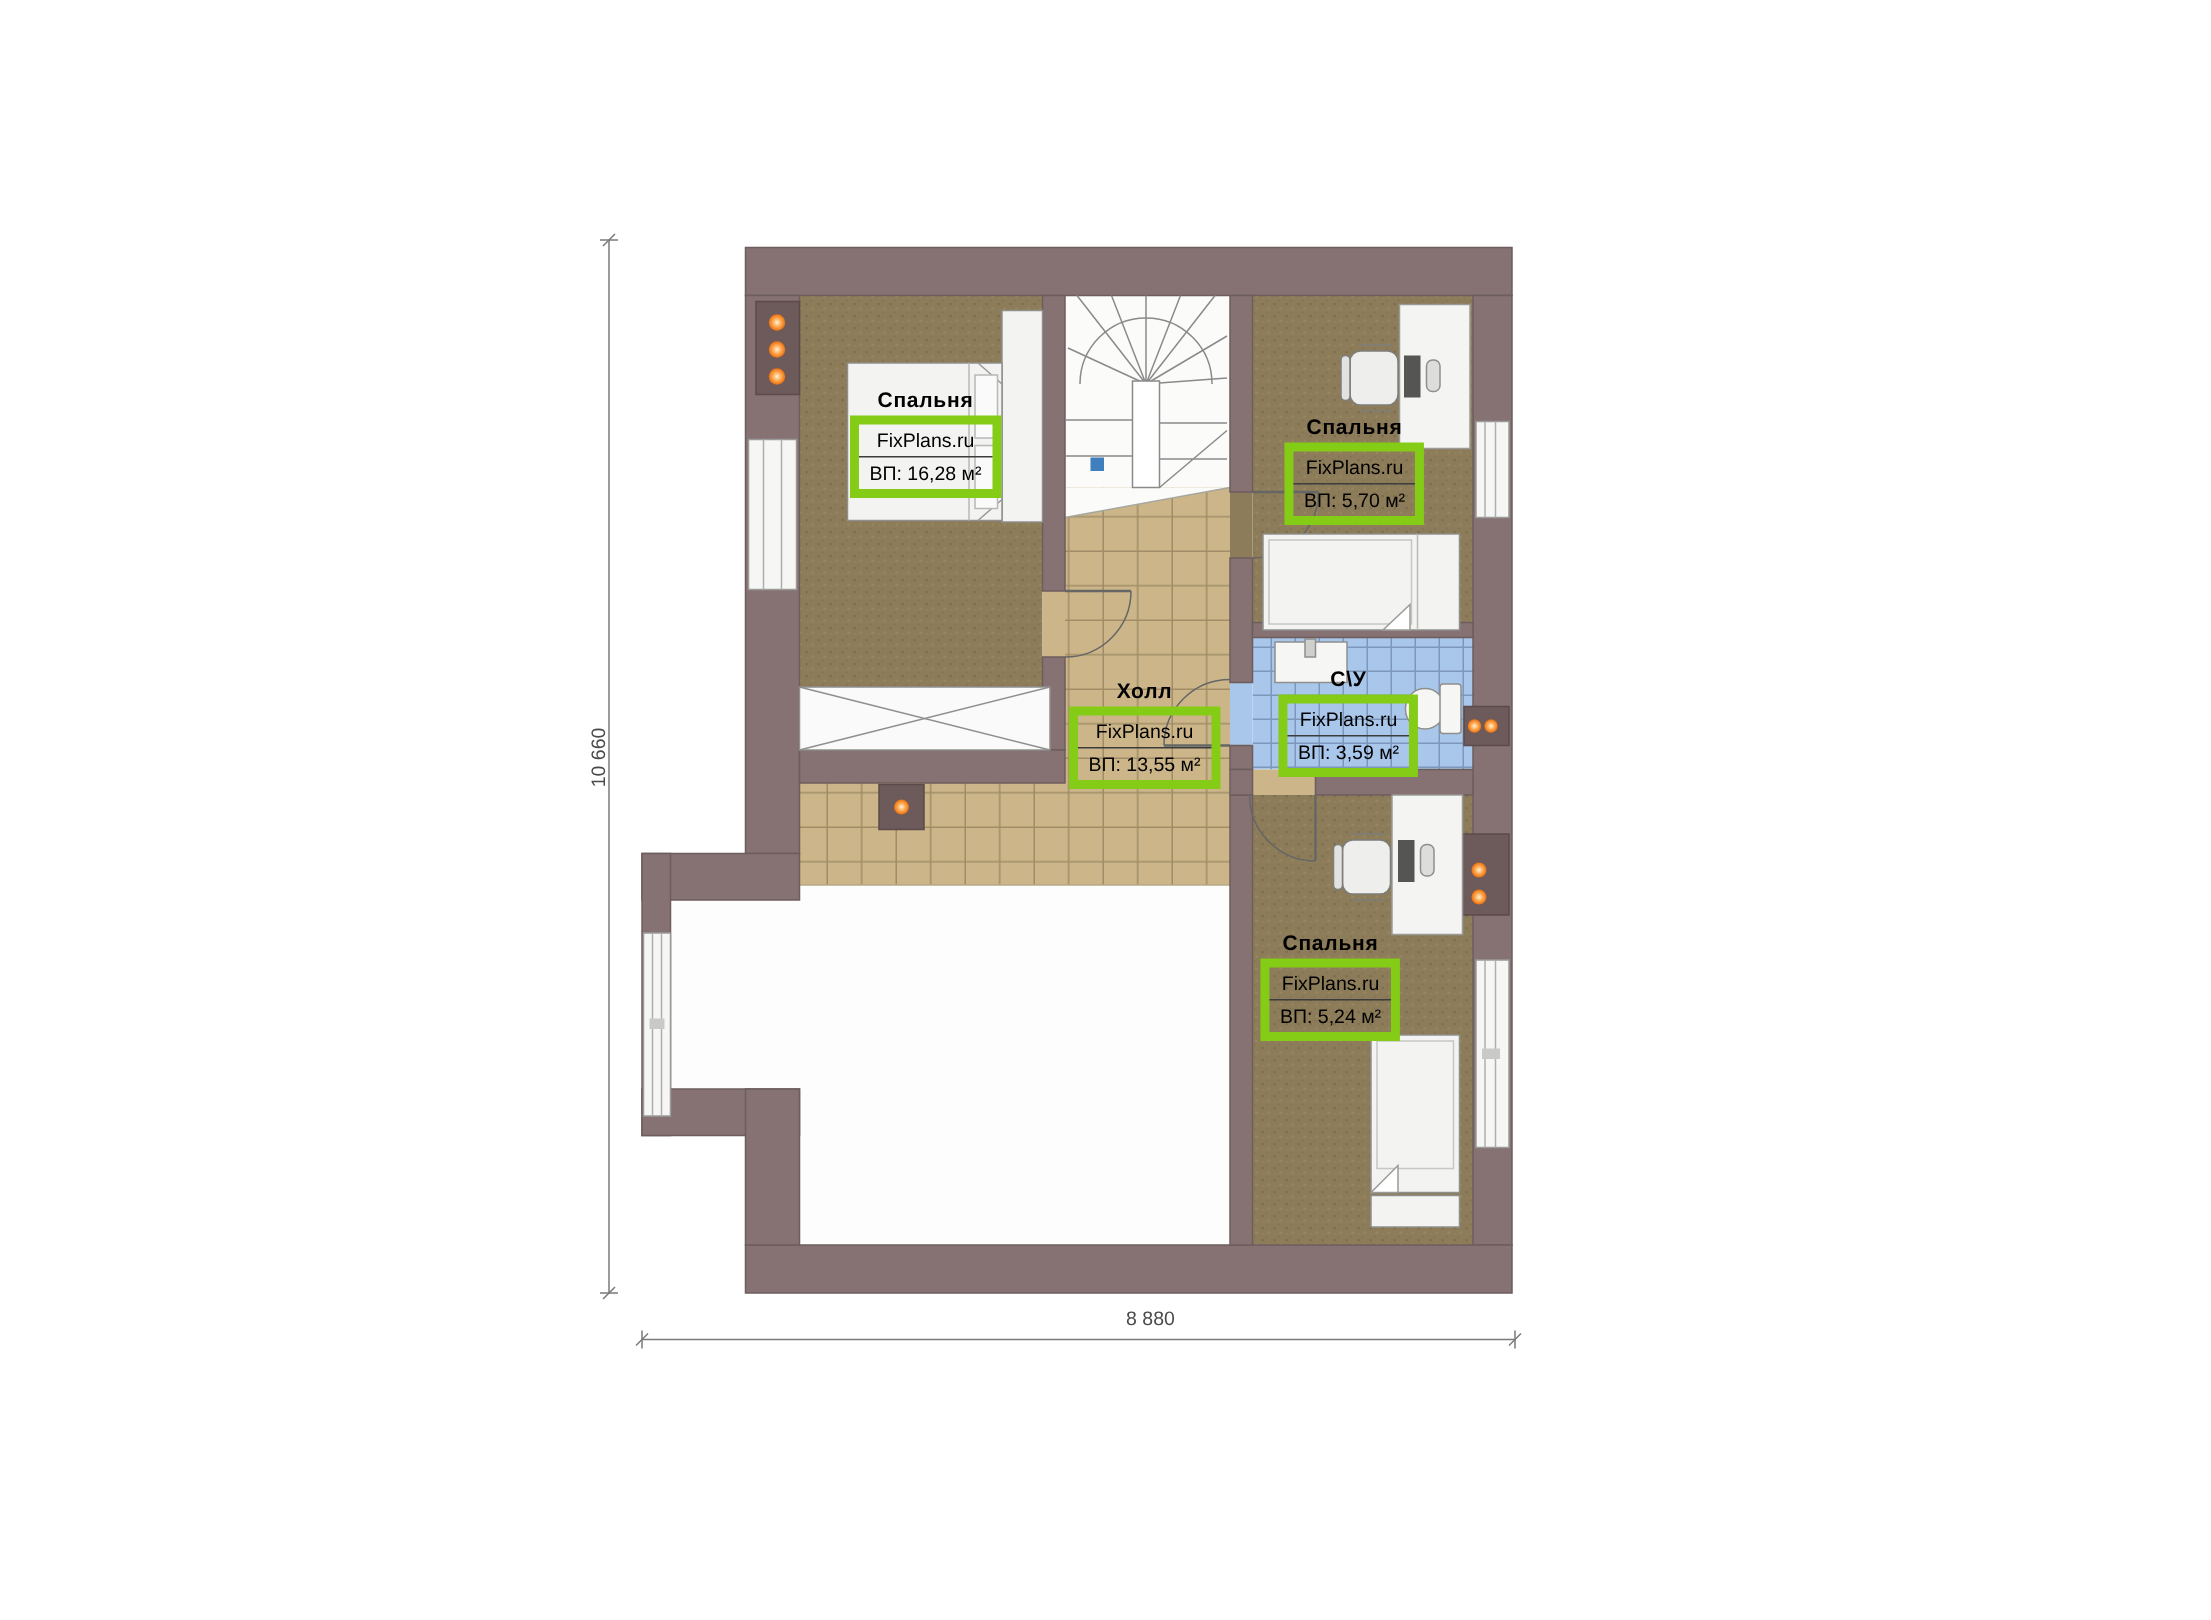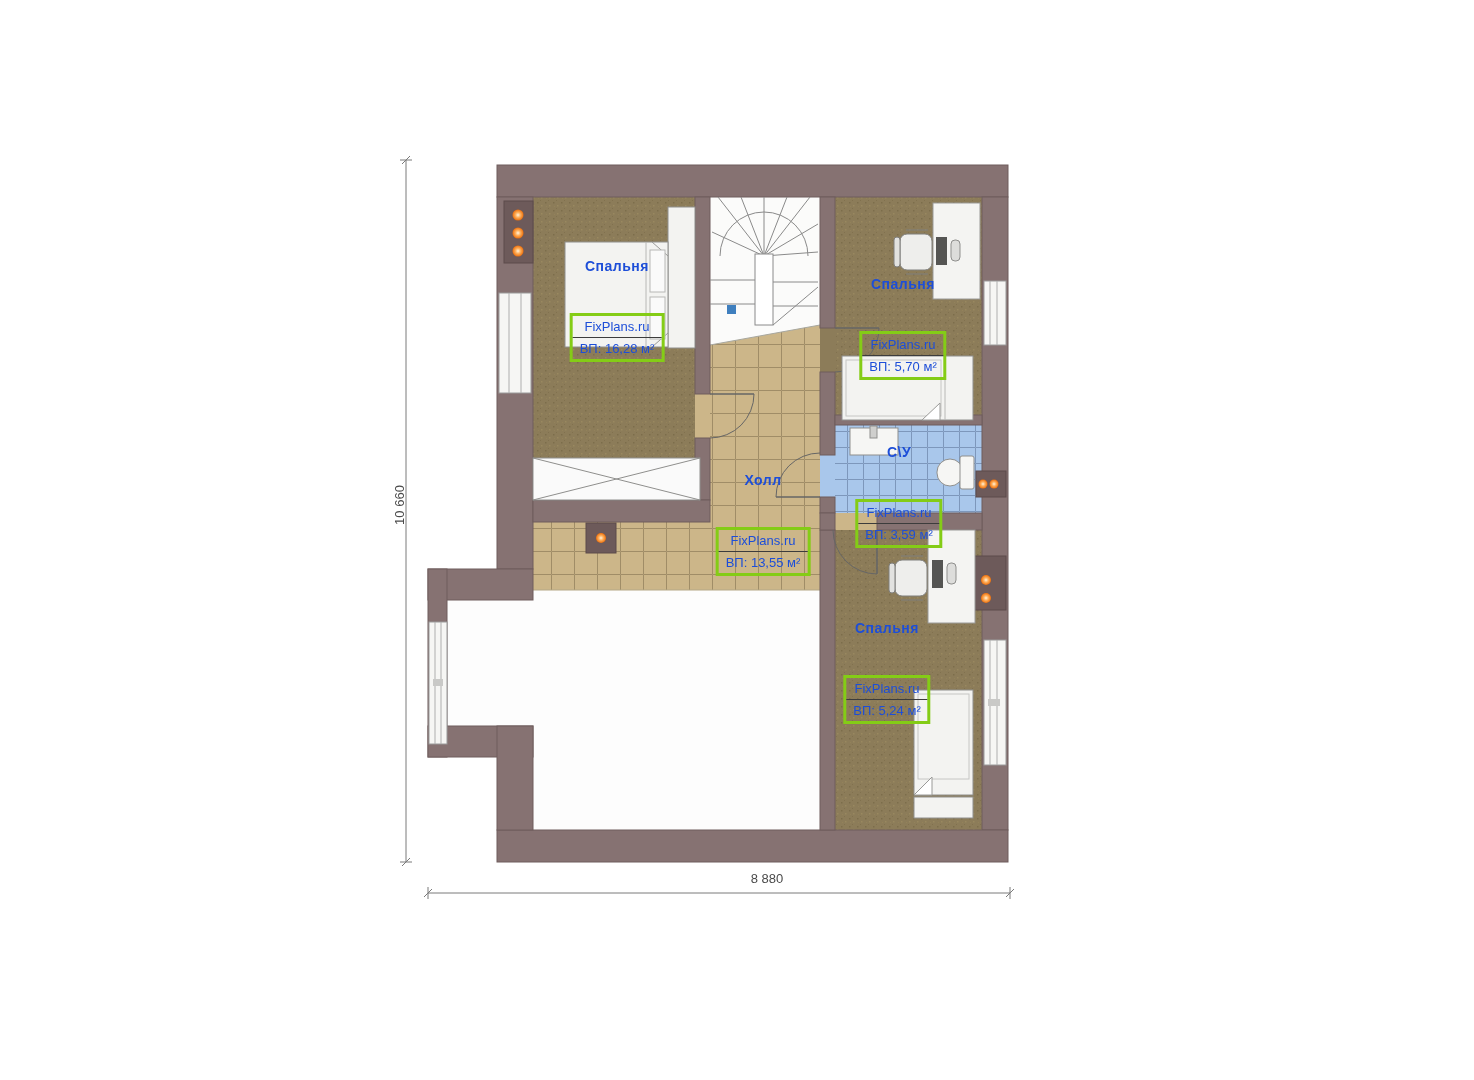--- a/index.html
+++ b/index.html
@@ -1,21 +1,21 @@
 <!DOCTYPE html>
 <html><head>
 <meta charset="utf-8">
 <style>
   html,body{margin:0;padding:0;background:#ffffff;}
   #canvas{position:relative;width:1474px;height:1080px;background:#ffffff;overflow:hidden;
           font-family:"Liberation Sans", sans-serif;}
   #plan-svg{position:absolute;left:0;top:0;}
-  .room-label{position:absolute;transform:translateX(-50%);text-align:center;color:#1d4ed8;z-index:5;}
+  .room-label{position:absolute;transform:translateX(-50%);text-align:center;color:#000000;z-index:5;}
   .room-name{font-size:14px;font-weight:bold;letter-spacing:.5px;margin-bottom:3px;white-space:nowrap;}
-  .room-box{display:inline-block;border:3px solid #84cc16;margin-top:36px;}
+  .room-box{display:inline-block;border:6px solid #84cc16;}
   .room-box .row{font-size:13px;padding:1px 7px;white-space:nowrap;line-height:19px;}
   .row.watermark{border-bottom:1px solid #3c3c3c;}
   .dim-label{position:absolute;font-size:13px;color:#4a4a4a;z-index:5;white-space:nowrap;}
   .dim-v{left:399px;top:505px;transform:translate(-50%,-50%) rotate(-90deg);}
   .dim-h{left:719px;top:871px;transform:translateX(-50%);margin-left:48px;}
 </style>
 </head>
 <body>
 
 <div id="canvas">
@@ -250,21 +250,21 @@
   </div>
 
   <div class="room-label" style="left:899px;top:444px;">
     <div class="room-name">С\У</div>
     <div class="room-box">
       <div class="row watermark">FixPlans.ru</div>
       <div class="row">ВП: 3,59 м²</div>
     </div>
   </div>
 
-  <div class="room-label" style="left:763px;top:472px;">
+  <div class="room-label" style="left:763px;top:452px;">
     <div class="room-name">Холл</div>
     <div class="room-box">
       <div class="row watermark">FixPlans.ru</div>
       <div class="row">ВП: 13,55 м²</div>
     </div>
   </div>
 
   <div class="room-label" style="left:887px;top:620px;">
     <div class="room-name">Спальня</div>
     <div class="room-box">

